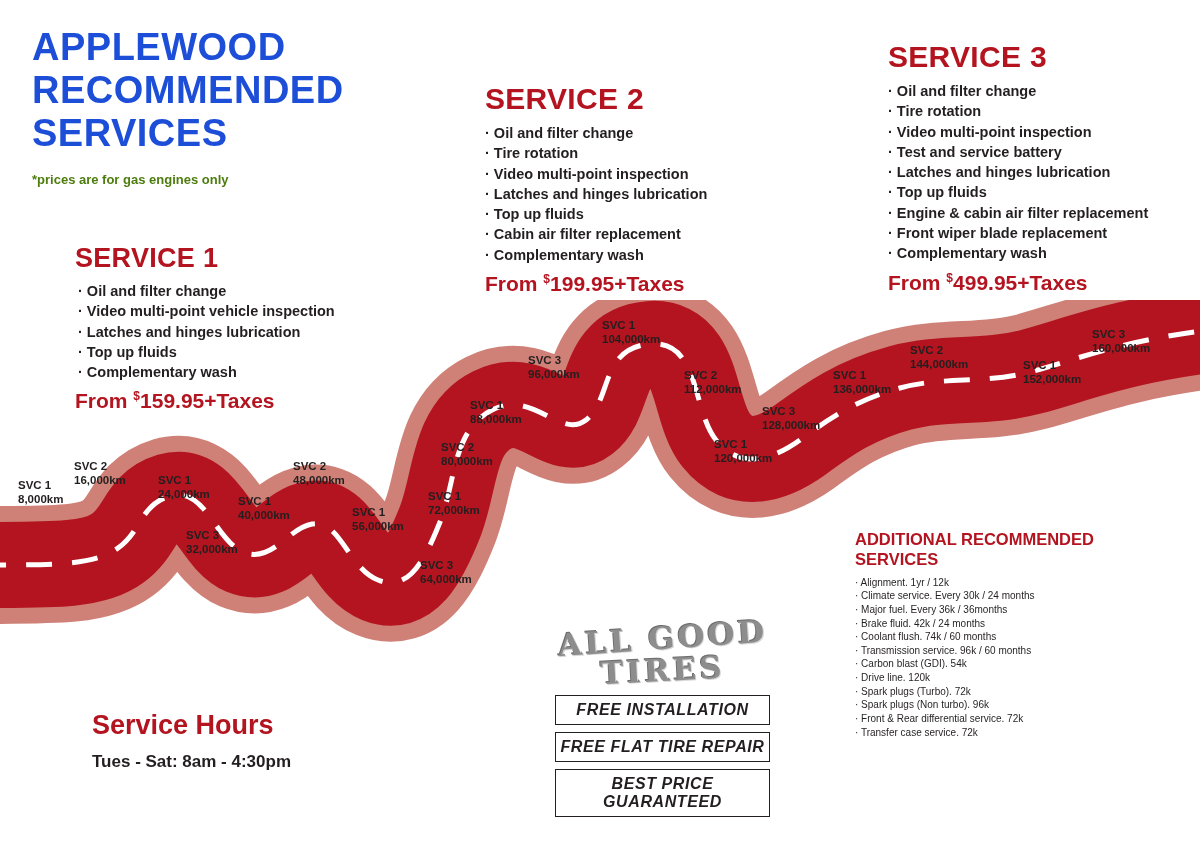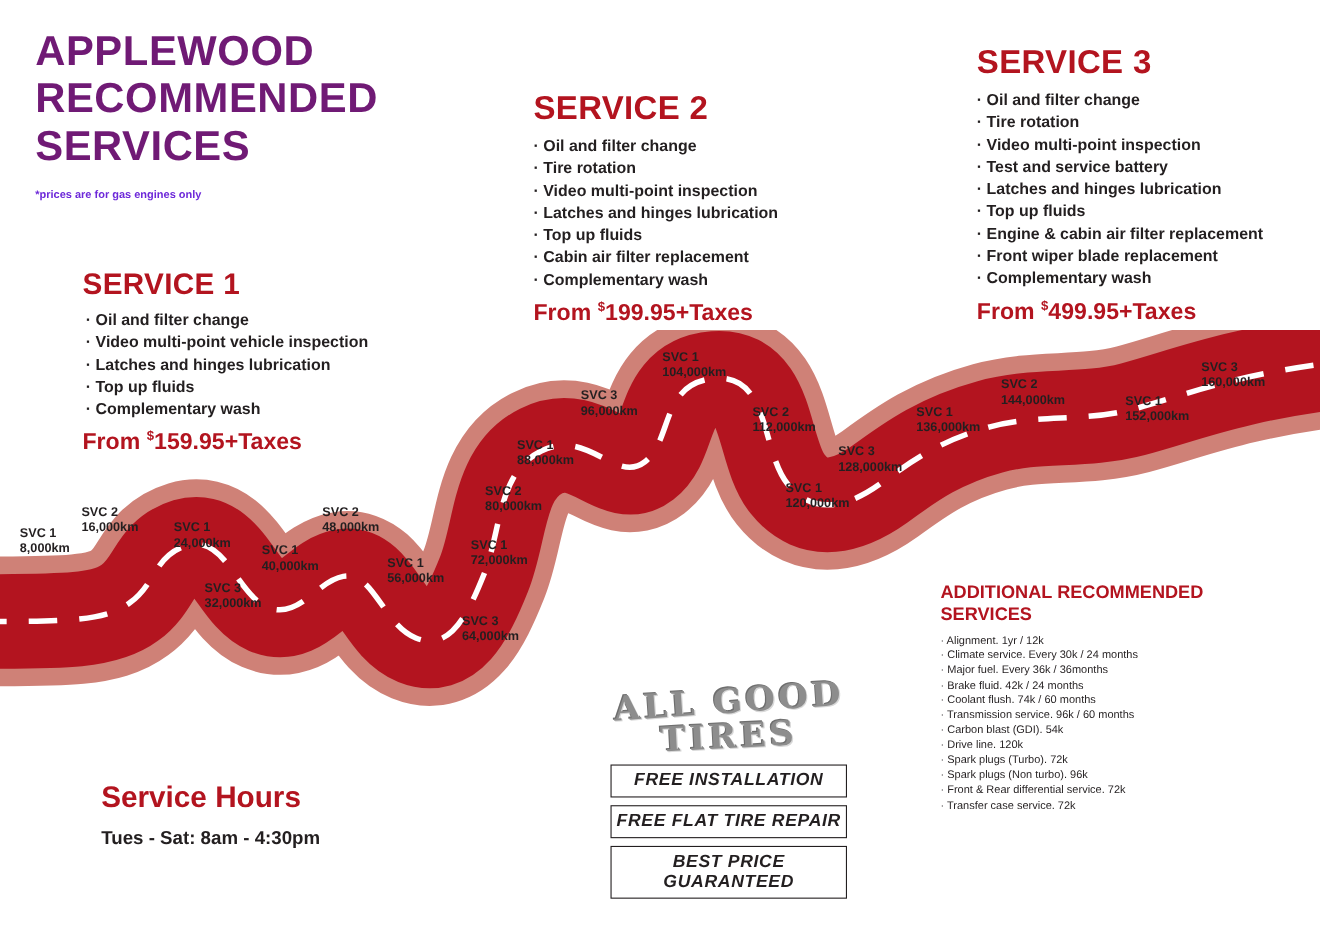--- a/index.html
+++ b/index.html
@@ -8,25 +8,25 @@
     background:#ffffff;
     font-family:"Liberation Sans", sans-serif;
     color:#231f20;
   }
   .abs{position:absolute;}
 
   
   #main-title{
     left:32px;top:26px;width:420px;
     font-size:38px;line-height:1.13;font-weight:bold;
-    color:#701a75;letter-spacing:.5px;
+    color:#1d4ed8;letter-spacing:.5px;
   }
   #main-title .ln{display:block;}
   #price-note{
-    left:32px;top:172px;font-size:10px;font-weight:bold;color:#6d28d9;
+    left:32px;top:172px;font-size:13px;font-weight:bold;color:#4d7c0f;
   }
 
   
   .svc-title{
     font-size:30px;font-weight:bold;color:#b3141f;letter-spacing:.3px;
     margin:0 0 8px 0;
   }
   .svc-title.small{font-size:27px;}
   .svc-list{list-style:none;margin:0;padding:0;font-weight:bold;}
   .svc-list li{

